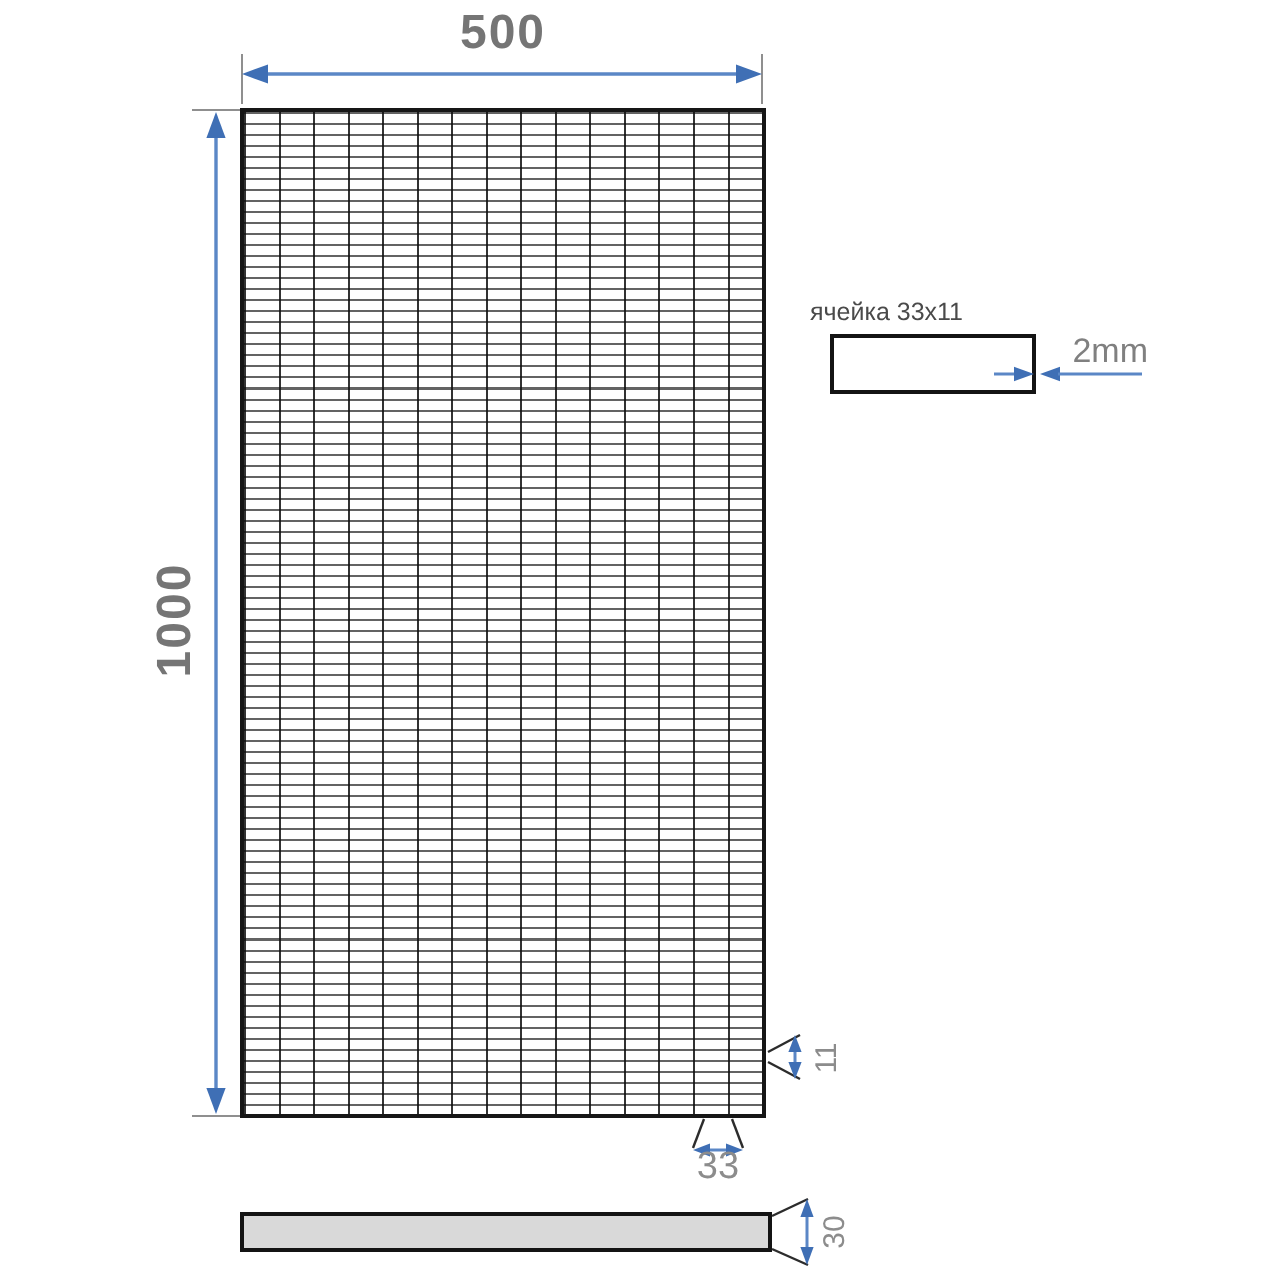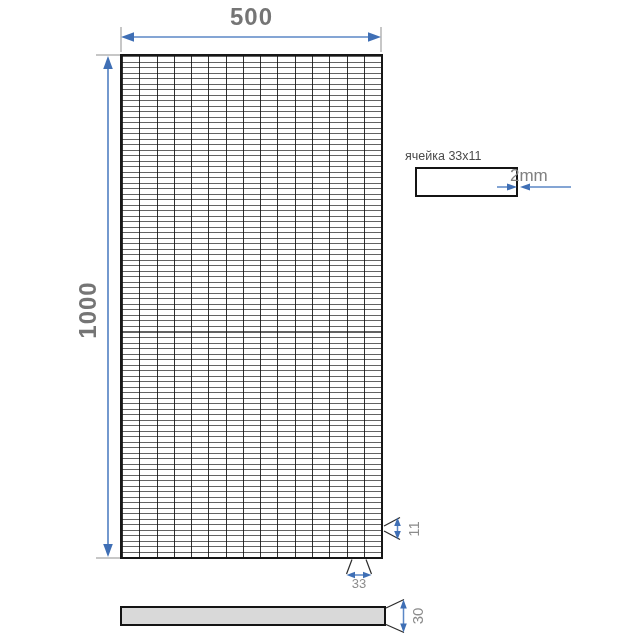--- a/index.html
+++ b/index.html
@@ -24,29 +24,29 @@
   #side-view{
     position:absolute;left:120px;top:606px;width:266px;height:20px;
     box-sizing:border-box;border:2px solid #141414;background:var(--bar-fill,#d9d9d9);
   }
   svg.overlay{position:absolute;left:0;top:0;width:640px;height:640px;pointer-events:none;}
   .dim-big{
     position:absolute;color:var(--text-gray,#757575);font-weight:bold;font-size:24px;
     letter-spacing:1px;text-align:center;line-height:28px;
   }
   .dim-small{
-    position:absolute;color:var(--text-gray-light,#8c8c8c);font-size:13px;
+    position:absolute;color:var(--text-gray-light,#8c8c8c);font-size:19px;
     text-align:center;line-height:16px;
   }
   .rot{transform:rotate(-90deg);transform-origin:center center;}
   #label-width{left:120px;top:3px;width:263px;}
   #label-height{left:38px;top:296px;width:100px;height:28px;}
   #label-cell{position:absolute;left:405px;top:149px;width:125px;text-align:left;
     color:#4a4a4a;font-size:12.5px;line-height:14px;}
-  #label-wire{left:510px;top:168px;width:52px;font-size:17px;color:#808080;text-align:left;}
+  #label-wire{left:522px;top:168px;width:52px;font-size:17px;color:#808080;text-align:right;}
   #label-cellh{left:399px;top:521px;width:30px;height:16px;font-size:15px;}
   #label-cellw{left:339px;top:576px;width:40px;}
   #label-thick{left:403px;top:608px;width:30px;height:16px;font-size:15px;}
 </style>
 </head>
 <body>
 
 <div id="canvas">
 
   <div id="mesh-front"></div>

